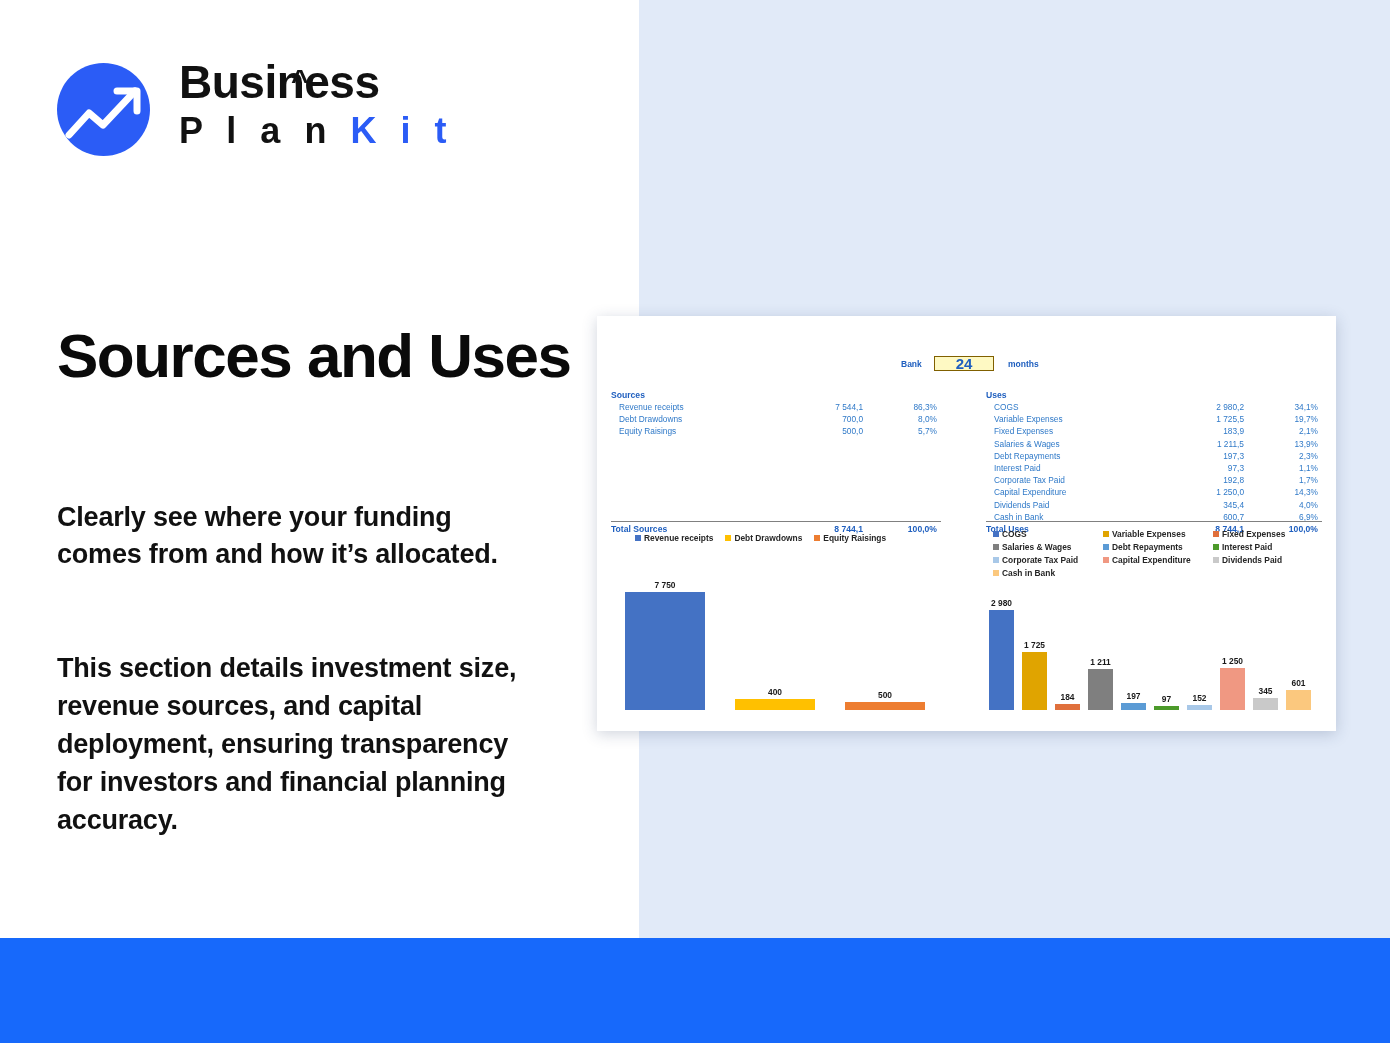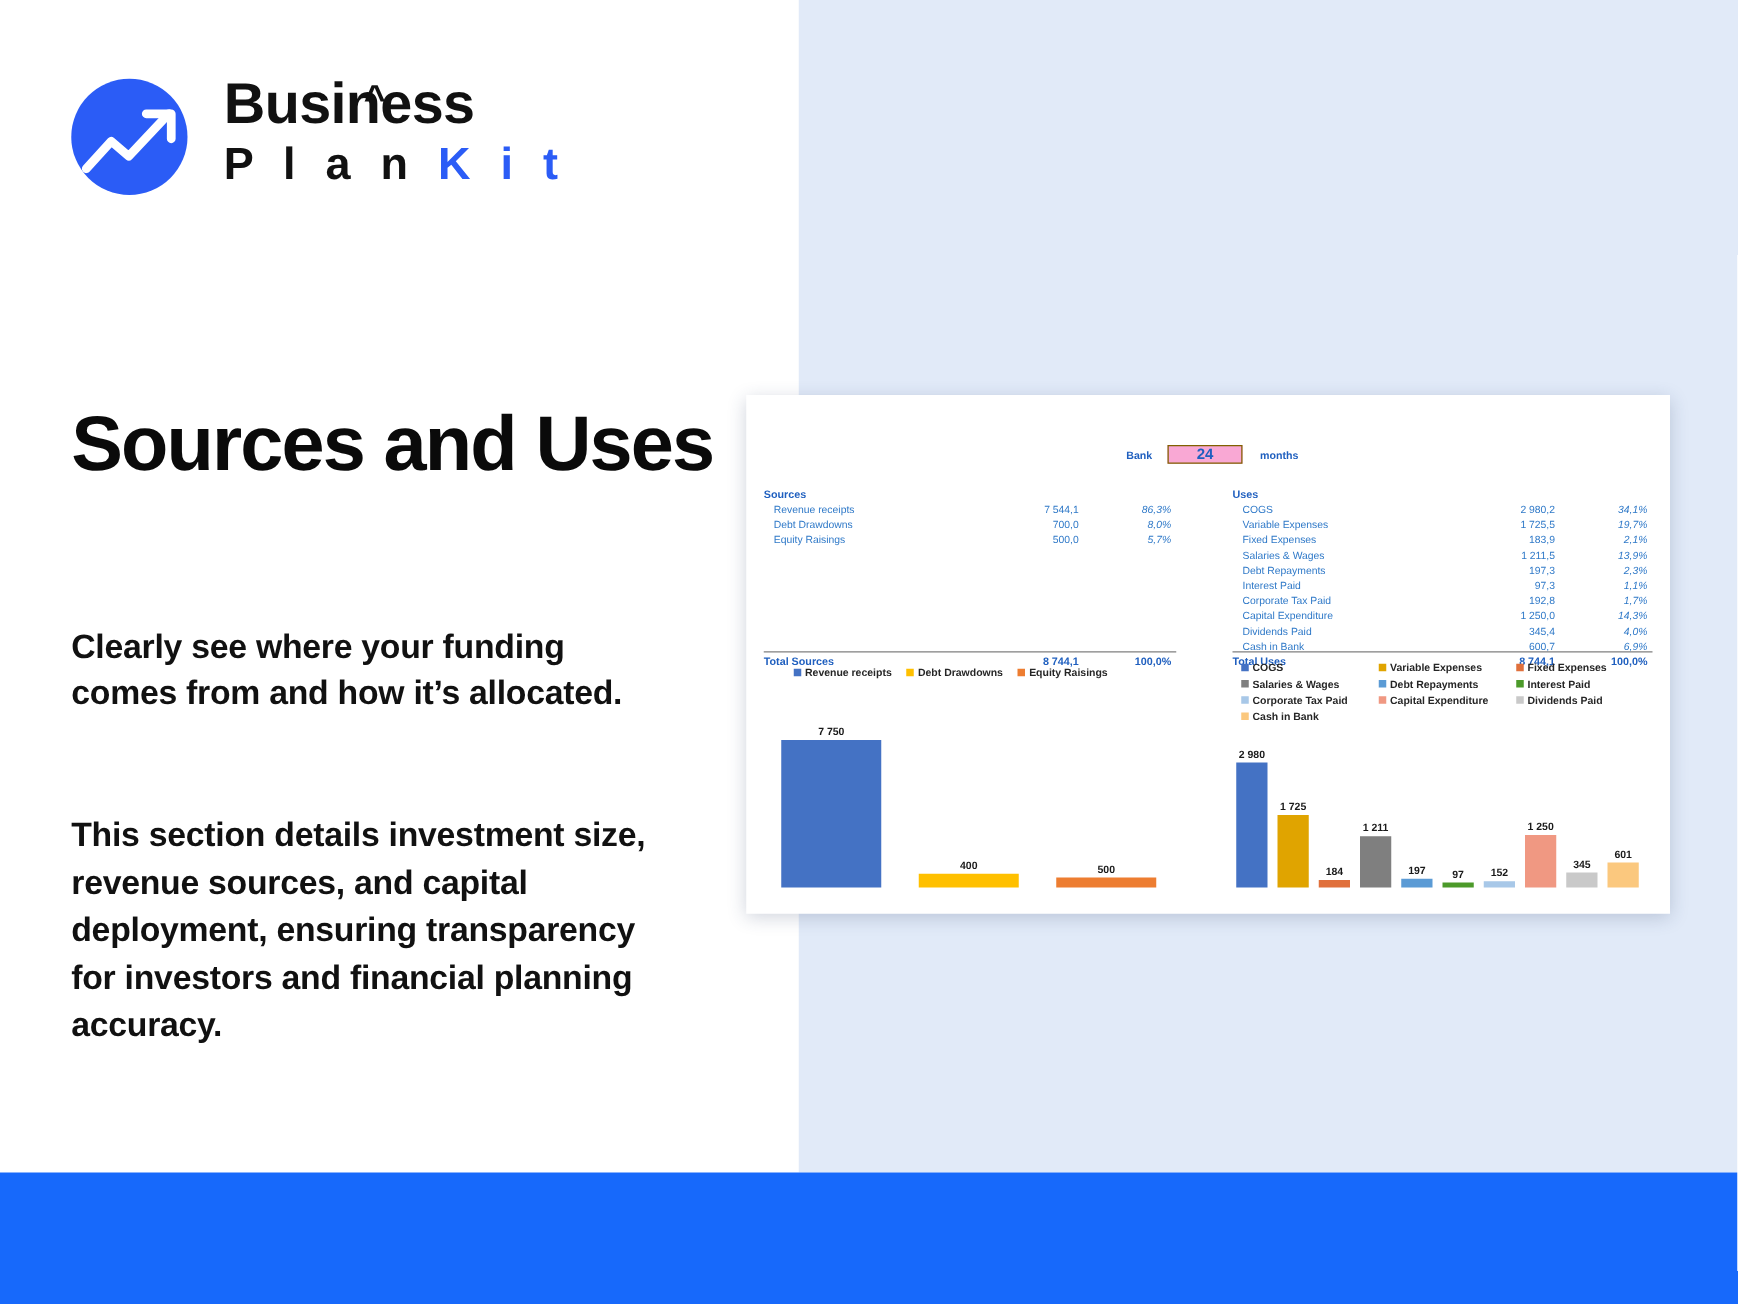--- a/index.html
+++ b/index.html
@@ -72,34 +72,34 @@
     background:#4573c6; color:#ffffff;
     font-size:11.5px; font-weight:700; text-align:center; line-height:18px;
   }
   #months-row{
     position:absolute; left:14px; top:40px; width:711px; height:17px;
     font-size:8.5px; font-weight:700; color:#1f5fbf;
   }
   #months-first{ position:absolute; left:290px; top:3px; }
   #months-box{
     position:absolute; left:323px; top:0px; width:60px; height:15px;
-    background:#f9a8d4; border:1.4px solid #806000;
-    color:#1f5fbf; font-size:12px; font-weight:700;
+    background:#fef9c3; border:1.4px solid #806000;
+    color:#1f5fbf; font-size:15px; font-weight:700;
     text-align:center; line-height:13px;
   }
   #months-label{ position:absolute; left:397px; top:3px; }
 
   .tbl{ position:absolute; font-size:8.3px; color:#2f79c8; }
   #tbl-sources{ left:14px; top:74px; width:330px; }
   #tbl-uses{ left:389px; top:74px; width:336px; }
   .tbl-head{ font-weight:700; color:#1f5fbf; font-size:8.6px; margin-bottom:1px; }
   .tbl-row{ position:relative; height:12.2px; line-height:12.2px; }
   .r-name{ position:absolute; left:8px; }
   .r-val{ position:absolute; right:78px; }
-  .r-pct{ position:absolute; right:4px;font-style:italic; }
+  .r-pct{ position:absolute; right:4px; }
   .tbl-total{
     position:absolute; left:0; width:100%; height:13px; line-height:13px;
     border-top:1.3px solid #808080; padding-top:1px;
     font-weight:700; color:#1f5fbf; font-size:8.6px;
   }
   #tot-sources{ top:131px; }
   #tot-uses{ top:131px; }
   .t-name{ position:absolute; left:0; }
   .t-val{ position:absolute; right:78px; }
   .t-pct{ position:absolute; right:4px; }

